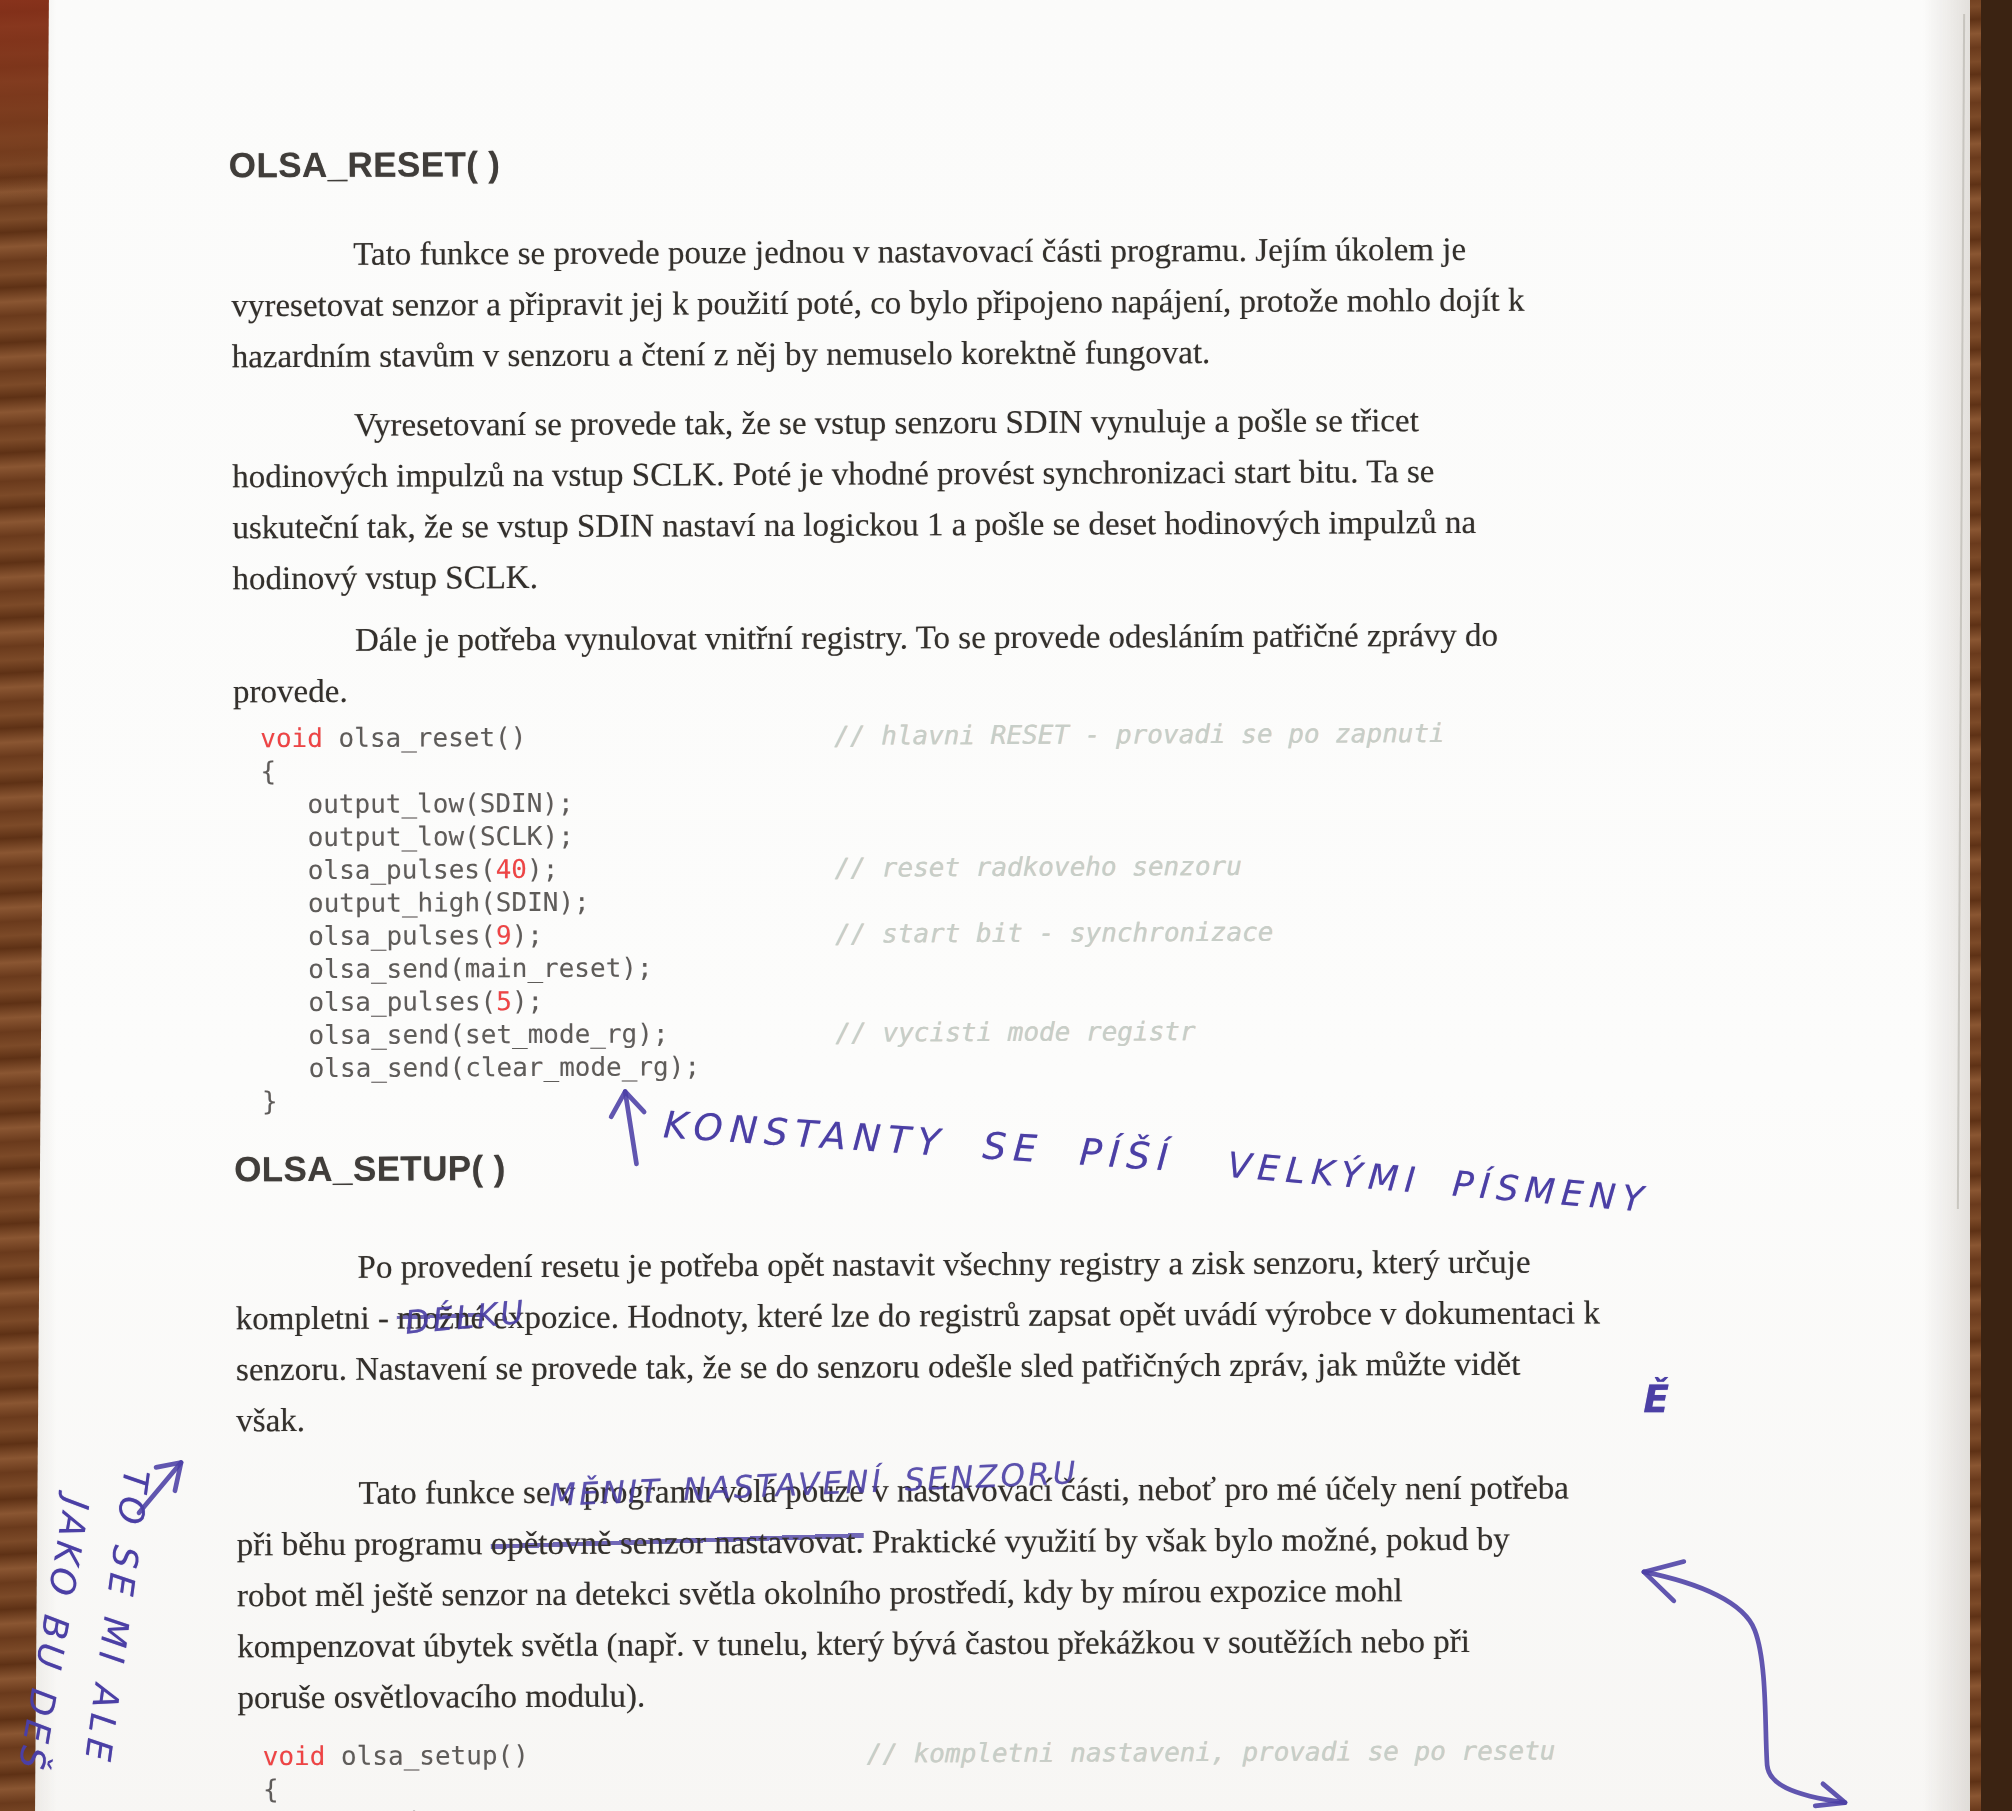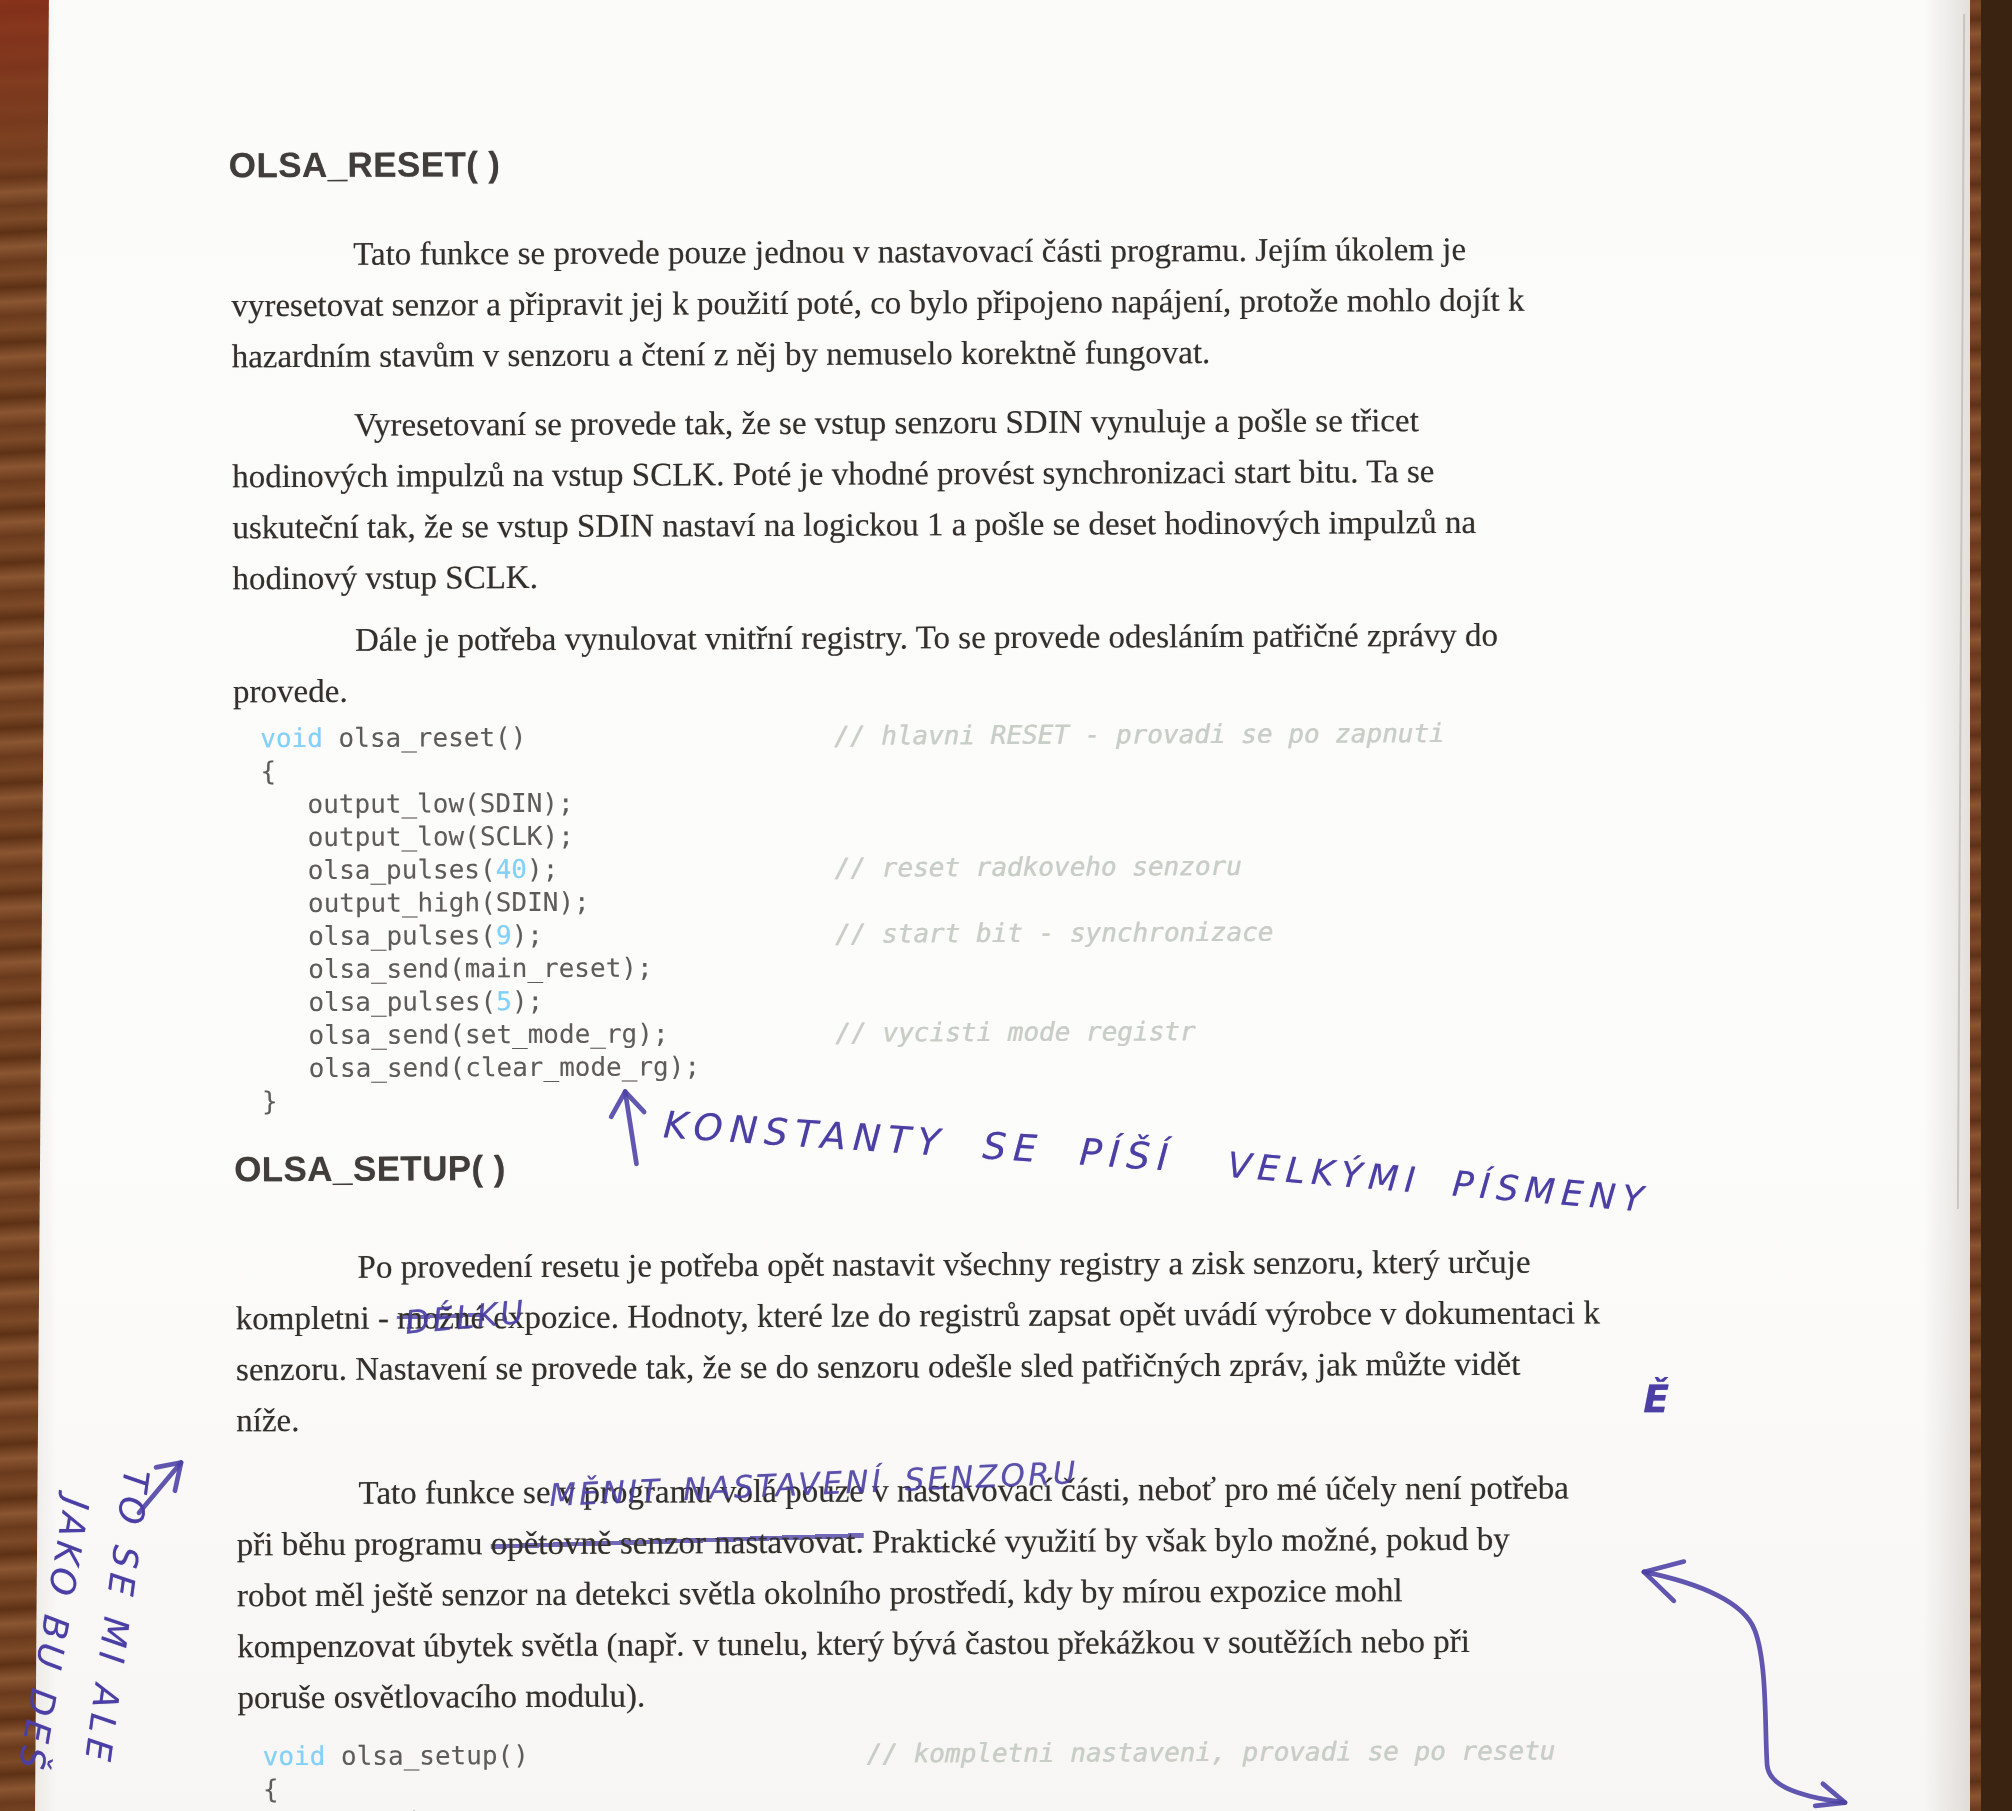--- a/index.html
+++ b/index.html
@@ -36,21 +36,21 @@
   .it{}
   
   .pen-strike{background-image:linear-gradient(178.5deg,
       transparent 42%,rgba(75,63,165,.78) 42%,rgba(75,63,165,.78) 52%,transparent 52%);}
   
   .code{position:absolute;font-family:"DejaVu Sans Mono",monospace;
     font-size:26px;line-height:33px;color:#5e5c59;
     text-shadow:0.4px 0 0 rgba(160,60,50,.12),-0.4px 0 0 rgba(60,90,160,.12);}
   .cline{position:relative;white-space:pre;height:33px;}
   .cmain{white-space:pre;}
-  .faded{color:#7dd3fc;}
+  .faded{color:#ef4444;}
   .ccomment{position:absolute;left:574px;top:0;font-style:italic;color:#c7cec8;
     text-shadow:0.5px 0 0 rgba(200,120,90,.25),-0.5px 0 0 rgba(120,170,150,.25);}
   .code-setup .ccomment{left:604px;}
   .clip-bottom{height:7.9px;overflow:hidden;}
   
   .hand{position:absolute;font-family:"DejaVu Sans",sans-serif;font-style:italic;
     color:var(--pen,#4b3fa5);text-shadow:0 0 0.8px rgba(75,63,165,.55);
     white-space:nowrap;}
   .hw-konst1{left:664px;top:1102px;font-size:37px;letter-spacing:7px;word-spacing:17.3px;
     transform:rotate(4deg);transform-origin:0 0;}
@@ -116,21 +116,21 @@
         <div class="cline"><span class="cmain"><span>   olsa_send(clear_mode_rg);</span></span></div>
         <div class="cline"><span class="cmain"><span>}</span></span></div>
       </div>
 
     <div class="h-sans" style="left:233px;top:1146px">OLSA_SETUP( )</div>
 
     <div class="para" style="left:234px;top:1239px">
         <div class="tline ind"><span>Po provedení resetu je potřeba opět nastavit všechny registry a zisk senzoru, který určuje</span></div>
         <div class="tline"><span>kompletni - </span><span class="pen-strike">možné</span><span> expozice. Hodnoty, které lze do registrů zapsat opět uvádí výrobce v dokumentaci k</span></div>
         <div class="tline"><span>senzoru. Nastavení se provede tak, že se do senzoru odešle sled patřičných zpráv, jak můžte vidět</span></div>
-        <div class="tline"><span>níže.</span></div>
+        <div class="tline"><span>však.</span></div>
       </div>
 
     <div class="para" style="left:234px;top:1465px">
         <div class="tline ind"><span>Tato funkce se v programu volá pouze v nastavovací části, neboť pro mé účely není potřeba</span></div>
         <div class="tline"><span>při běhu programu </span><span class="pen-strike">opětovně senzor nastavovat.</span><span> Praktické využití by však bylo možné, pokud by</span></div>
         <div class="tline"><span>robot měl ještě senzor na detekci světla okolního prostředí, kdy by mírou expozice mohl</span></div>
         <div class="tline"><span>kompenzovat úbytek světla (např. v tunelu, který bývá častou překážkou v soutěžích nebo při</span></div>
         <div class="tline"><span>poruše osvětlovacího modulu).</span></div>
       </div>
 

